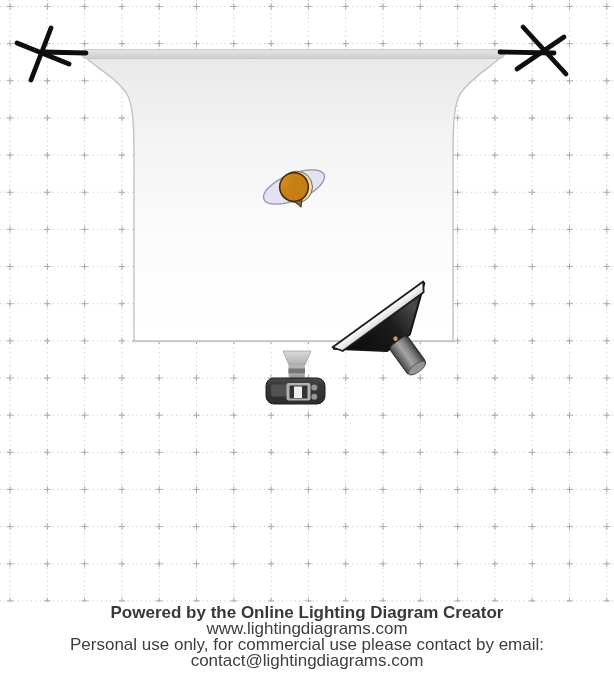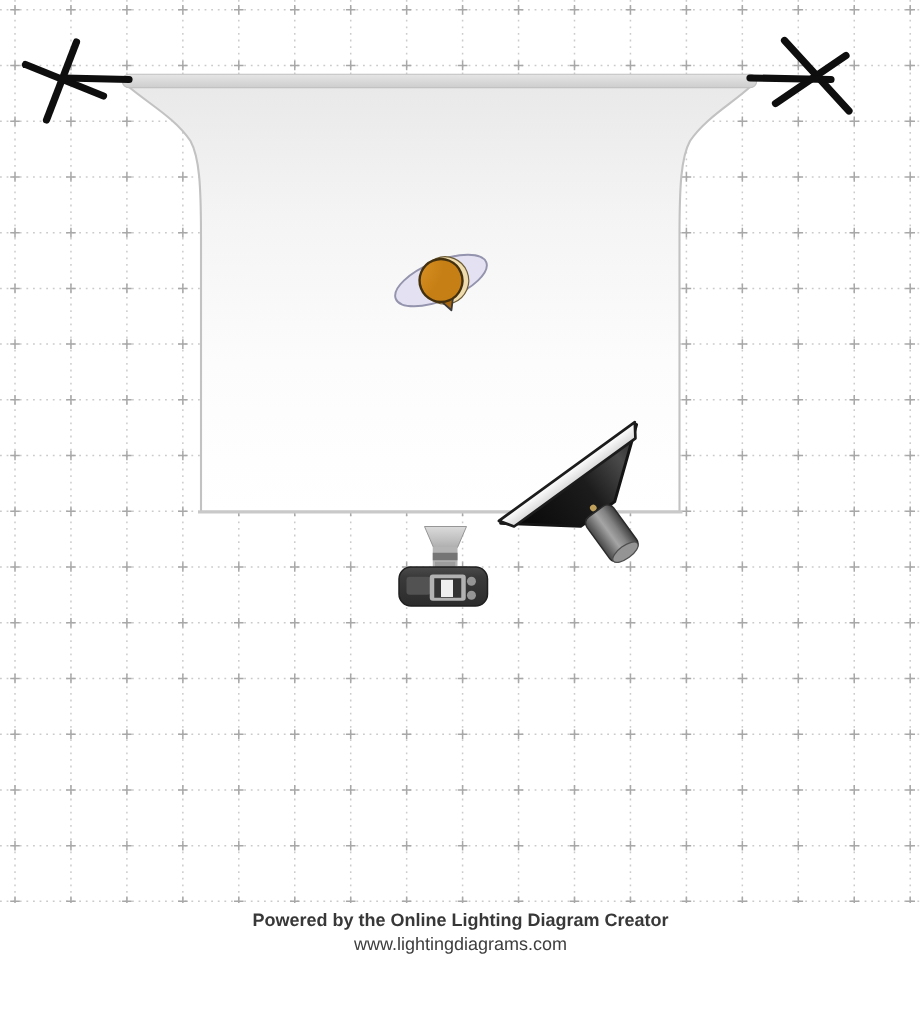--- a/index.html
+++ b/index.html
@@ -9,21 +9,21 @@
     background:#ffffff;
     font-family:"Liberation Sans", sans-serif;
     overflow:hidden;
   }
   .stage-svg{display:block;}
   .footer{
     position:absolute;
     left:0;top:601px;width:614px;
     text-align:center;
     color:#3e3e3e;
-    font-size:12px;
+    font-size:17px;
     line-height:16px;
     padding-top:4px;
   }
   .footer .l1{font-weight:bold;color:#383838;}
 </style>
 </head>
 <body>
 
 <div class="canvas">
 
@@ -120,15 +120,16 @@
       <rect x="-6.5" y="-5.5" width="18" height="13" fill="#333333"></rect>
       <rect x="-2" y="-4.5" width="8" height="11.5" fill="#efefef"></rect>
       <circle cx="18.3" cy="-3.5" r="3" fill="#959595"></circle>
       <circle cx="18.3" cy="5.8" r="3" fill="#959595"></circle>
     </g>
   </svg>
 
   <div class="footer">
     <div class="l1">Powered by the Online Lighting Diagram Creator</div>
     <div class="l2">www.lightingdiagrams.com</div>
+    <div class="l3">Personal use only, for commercial use please contact by email: contact@lightingdiagrams.com</div>
   </div>
 
 </div>
 
 </body></html>

